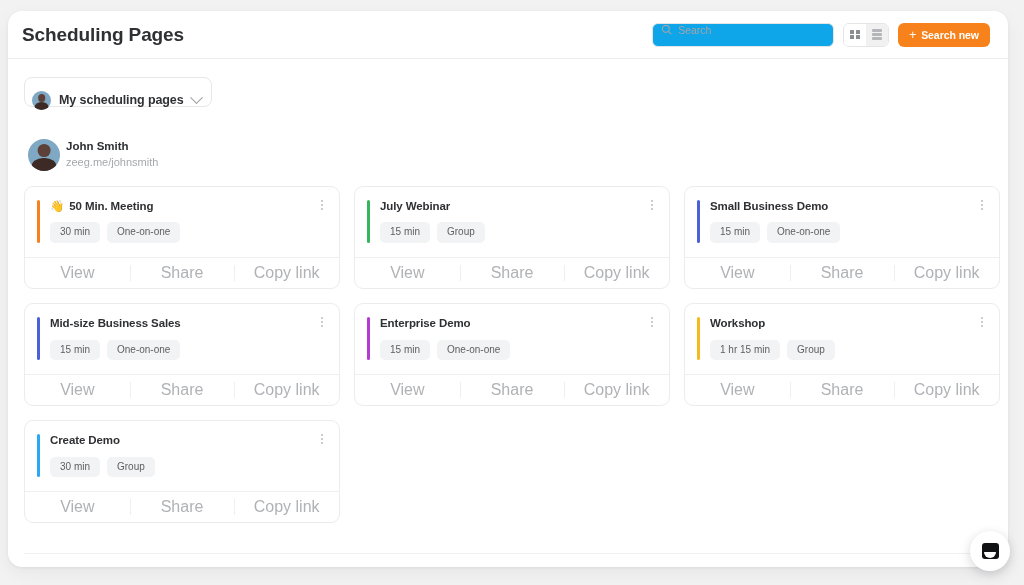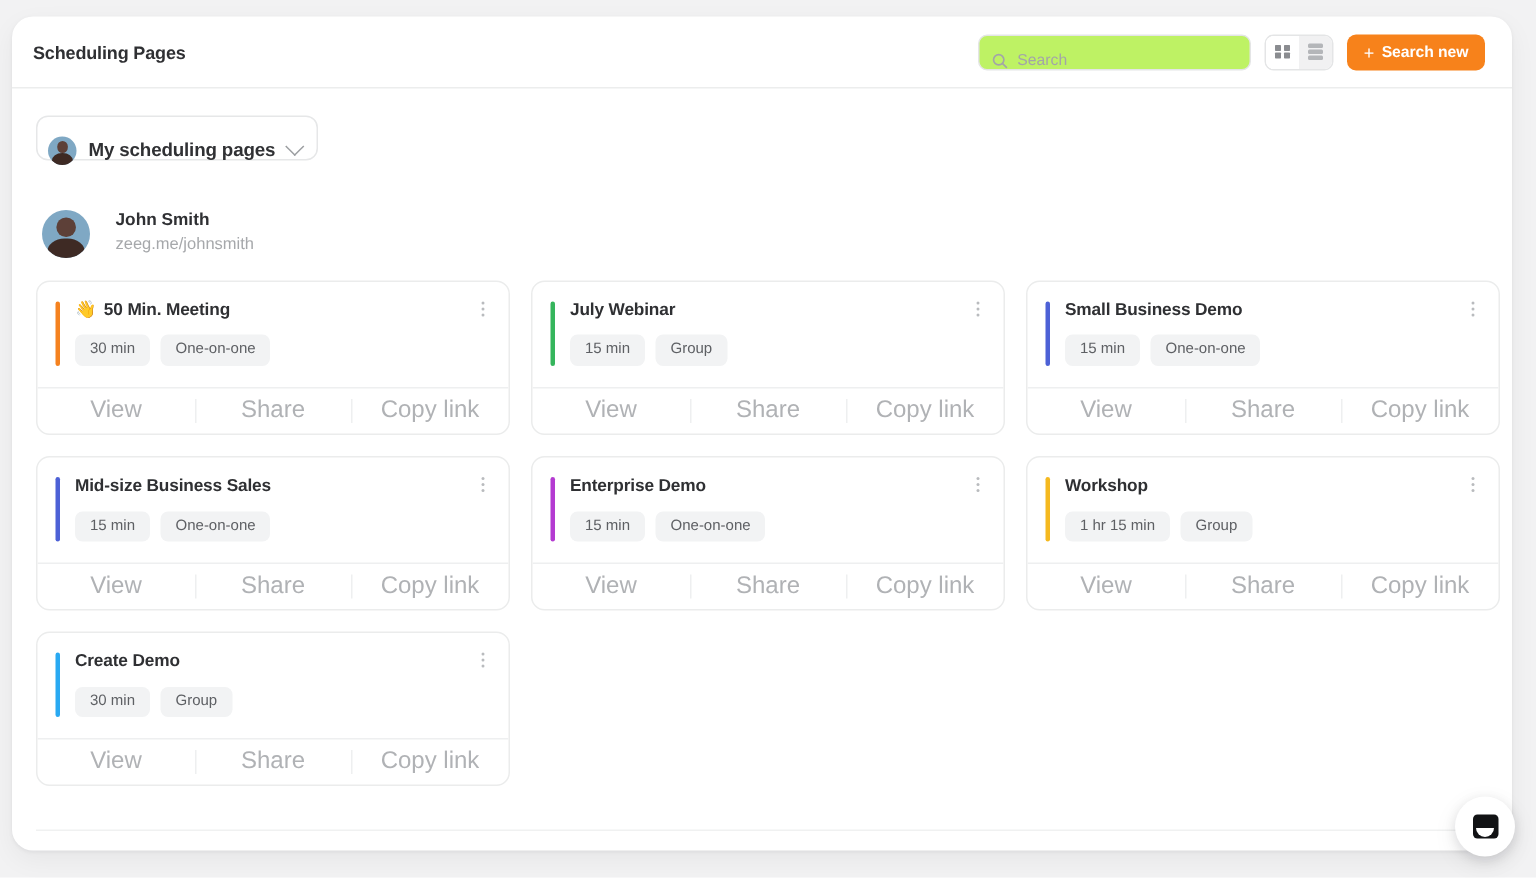--- a/index.html
+++ b/index.html
@@ -32,43 +32,43 @@
   
   .header {
     position: relative;
     height: 48px;
     border-bottom: 1px solid #eceded;
     display: flex;
     align-items: center;
     padding: 0 18px 0 14px;
   }
   .page-title {
-    font-size: 12px;
+    font-size: 19px;
     font-weight: 700;
     color: #2f3033;
     letter-spacing: -0.1px;
   }
   .header-right {
     margin-left: auto;
     display: flex;
     align-items: center;
     gap: 9px;
   }
 
   
   .search-box {
     width: 182px;
     height: 24px;
     border: 1px solid #e4e5e6;
     border-radius: 6px;
     display: flex;
-    align-items: flex-end;
+    align-items: flex-start;
     padding: 0 8px;
     gap: 6px;
-    background: #bef264;
+    background: #0ea5e9;
   }
   .search-box svg { display: block; flex: 0 0 auto; }
   .search-input {
     border: none;
     outline: none;
     font-family: "Liberation Sans", sans-serif;
     font-size: 10.5px;
     color: #3c3d40;
     width: 100%;
     background: transparent;
@@ -183,21 +183,21 @@
     width: 78%; height: 60%;
     background: #3e2a24;
     border-radius: 46% 46% 0 0;
     transform: translateX(-50%);
   }
 
   
   .owner {
     display: flex;
     align-items: center;
-    gap: 17px;
+    gap: 6px;
     margin-top: 25px;
     margin-left: 4px;
   }
   .owner-name {
     font-size: 11.5px;
     font-weight: 700;
     color: #2f3033;
     line-height: 1.35;
   }
   .owner-url {

